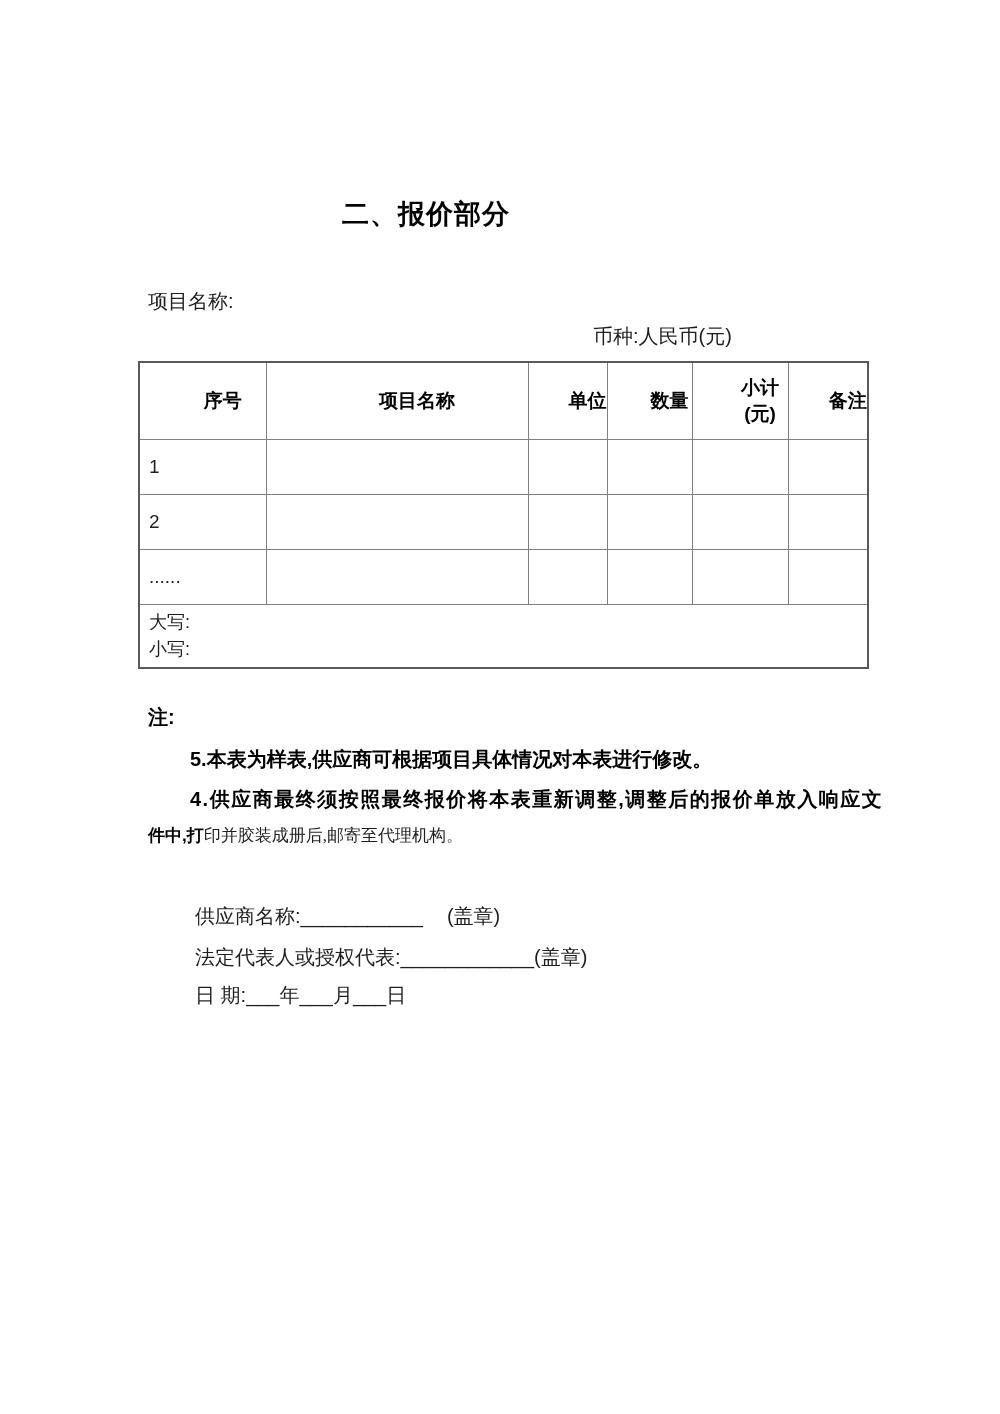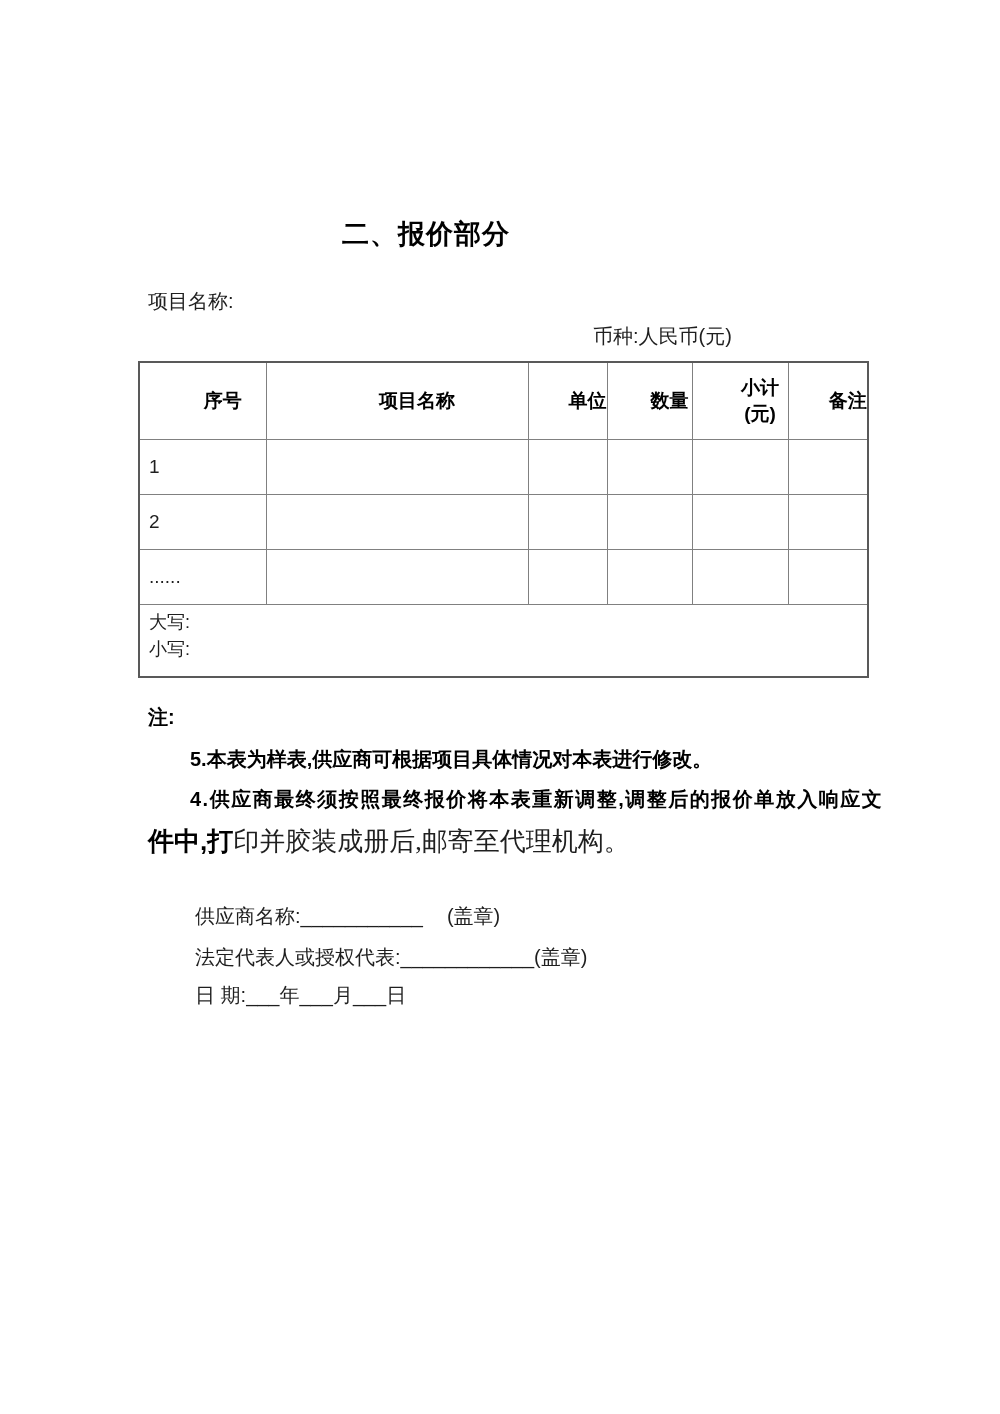--- a/index.html
+++ b/index.html
@@ -11,21 +11,21 @@
     width: 1000px;
     height: 1414px;
     margin: 0 auto;
     background: #ffffff;
     color: #1f1f1f;
     overflow: hidden;
   }
 
   .doc-title {
     position: absolute;
-    top: 216px;
+    top: 196px;
     left: 0;
     width: 852px;
     text-align: center;
     font-family: "Liberation Serif", serif;
     font-weight: bold;
     font-size: 27px;
     color: #000000;
     letter-spacing: 1px;
   }
 
@@ -66,21 +66,21 @@
     text-align: center;
     color: #000000;
   }
   table.quote-table td.body-cell { height: 55px; }
   table.quote-table td.no-cell {
     text-align: left;
     padding-left: 9px;
   }
   table.quote-table td.summary-cell {
     height: 57px;
-    padding: 4px 0 13px 9px;
+    padding: 4px 0 4px 9px;
     font-size: 18px;
     line-height: 27px;
     text-align: left;
     border-radius: 21px;
   }
 
   .notes-label {
     position: absolute;
     left: 148px;
     top: 704px;
@@ -102,21 +102,21 @@
     top: 786px;
     font-size: 20px;
     font-weight: bold;
     color: #000000;
     letter-spacing: 1.5px;
   }
   .note-item-2-line2 {
     position: absolute;
     left: 148px;
     top: 824px;
-    font-size: 26px;
+    font-size: 17px;
   }
   .note-item-2-line2 .bold-part {
     font-weight: bold;
     color: #000000;
   }
   .note-item-2-line2 .serif-part {
     font-family: "Liberation Serif", serif;
     font-weight: normal;
     color: #1f1f1f;
   }

